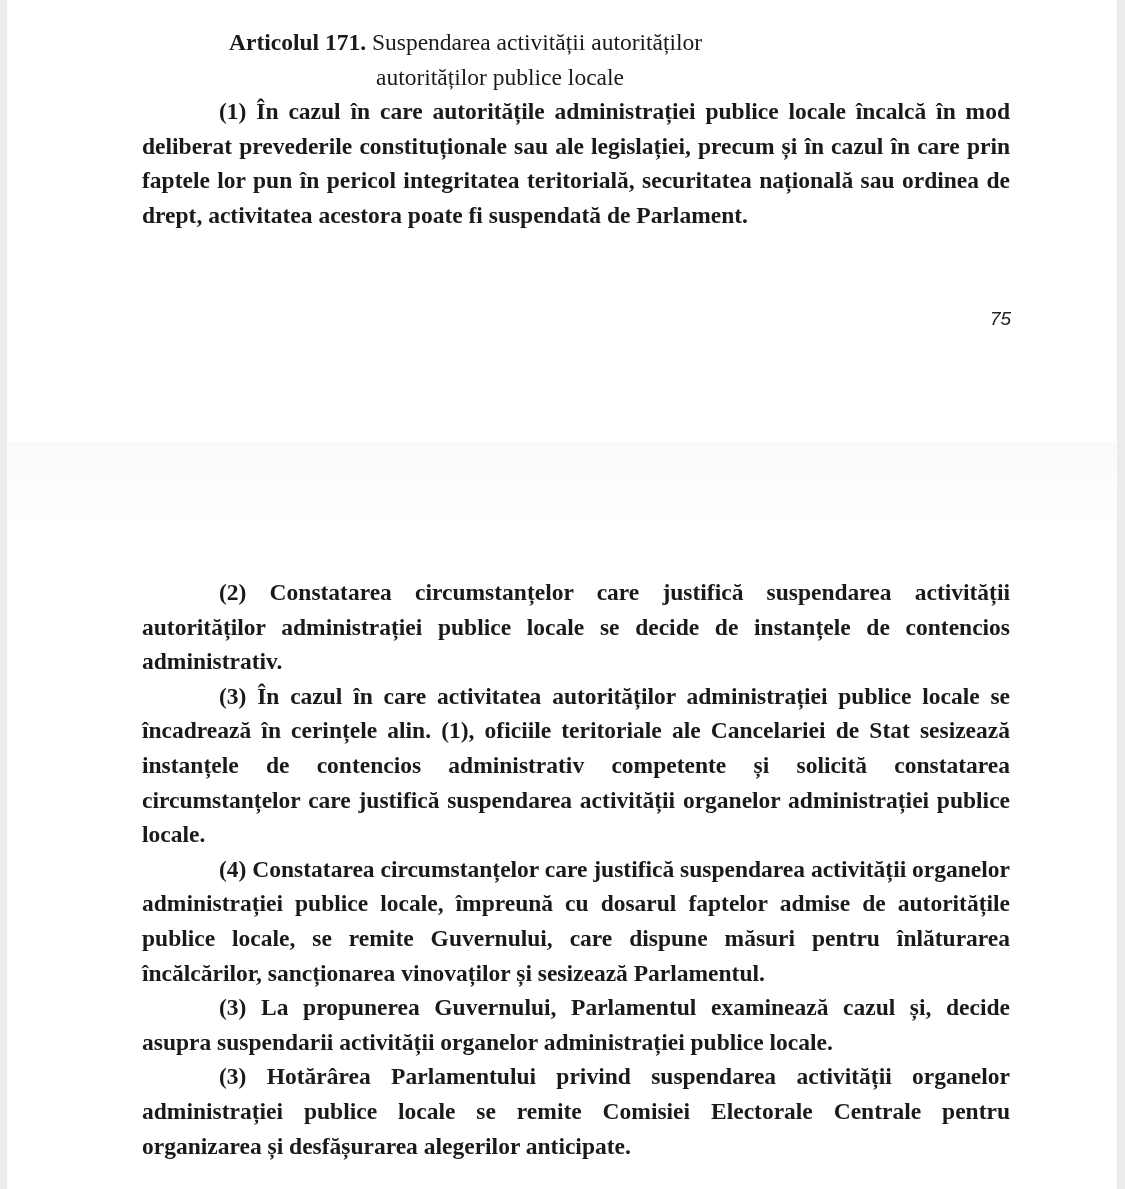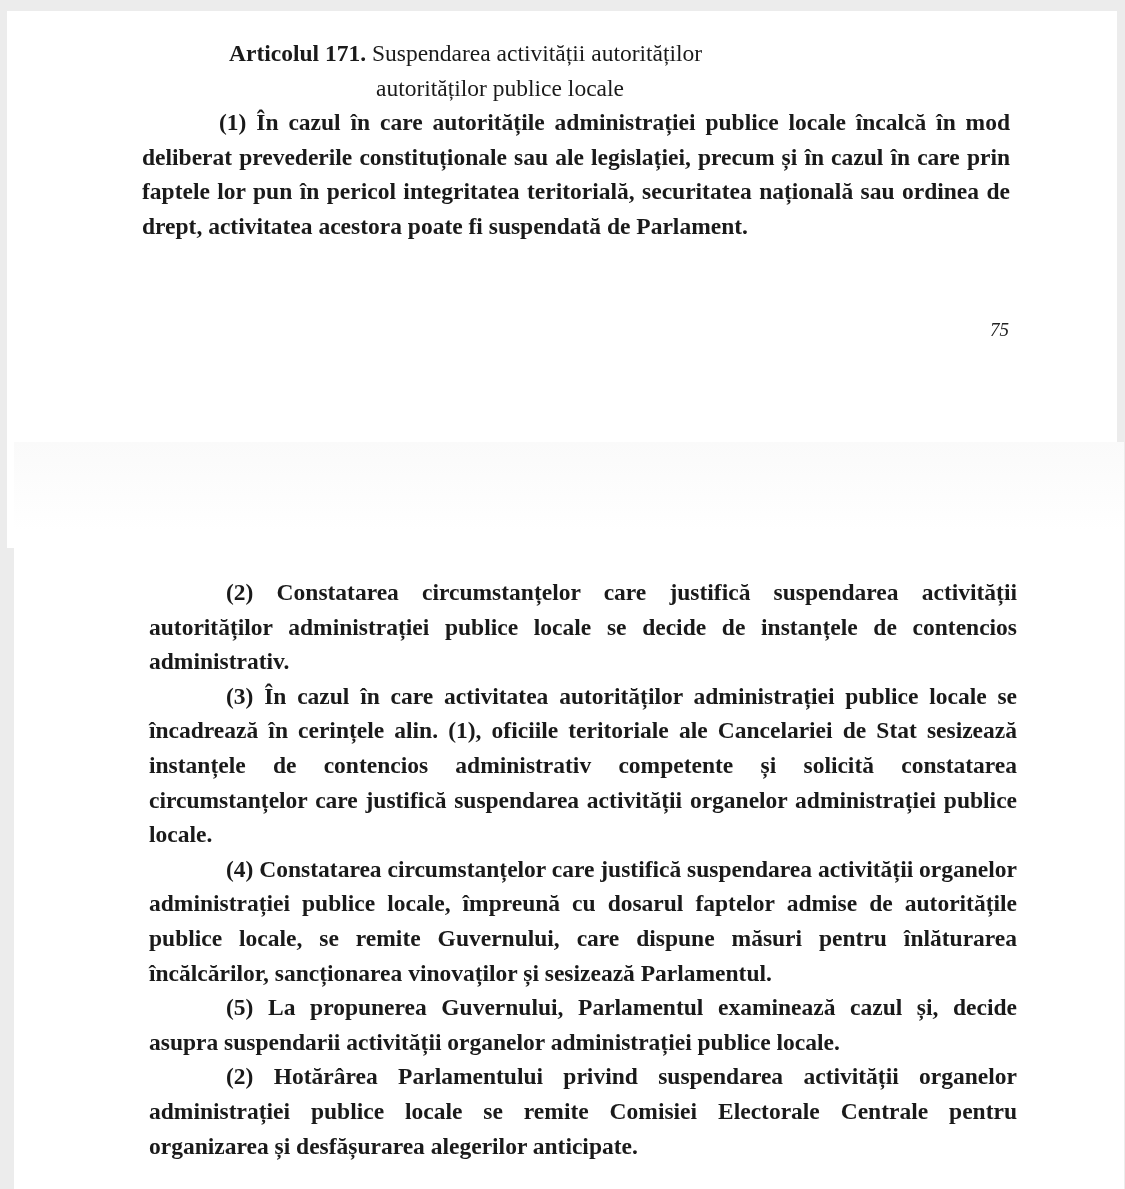--- a/index.html
+++ b/index.html
@@ -15,28 +15,27 @@
       font-family: "Liberation Serif", "DejaVu Serif", serif;
       color: #1a1a1a;
     }
     .page {
       position: absolute;
       left: 7px;
       width: 1110px;
       background: #ffffff;
     }
     #page-top {
-      top: 11px;
+      top: 0;
       height: 537px;
     }
     #page-bottom {
       top: 442px;
       height: 747px;
       background: linear-gradient(#fafafa 0px, #ffffff 90px);
-      margin-left: 7px;
     }
     .text-block {
       position: absolute;
       left: 135px;
       width: 868px;
       font-size: 23.5px;
       line-height: 34.6px;
     }
     .para {
       text-align: justify;
@@ -63,21 +62,21 @@
     #top-text {
       top: 25px;
     }
     #bottom-text {
       top: 133px;
     }
     .page-number {
       position: absolute;
       top: 308px;
       left: 983px;
-      font-family: Liberation Serif, serif;
+      font-family: Liberation Sans, sans-serif;
       font-style: italic;
       font-size: 19px;
       color: #222;
     }
   </style>
 </head>
 <body>
 
 <div class="page" id="page-top">
   <div class="text-block" id="top-text">
@@ -88,16 +87,16 @@
     <p class="para">(1) În cazul în care autoritățile administrației publice locale încalcă în mod deliberat prevederile constituționale sau ale legislației, precum și în cazul în care prin faptele lor pun în pericol integritatea teritorială, securitatea națională sau ordinea de drept, activitatea acestora poate fi suspendată de Parlament.</p>
   </div>
   <div class="page-number">75</div>
 </div>
 
 <div class="page" id="page-bottom">
   <div class="text-block" id="bottom-text">
     <p class="para">(2) Constatarea circumstanțelor care justifică suspendarea activității autorităților administrației publice locale se decide de instanțele de contencios administrativ.</p>
     <p class="para">(3) În cazul în care activitatea autorităților administrației publice locale se încadrează în cerințele alin. (1), oficiile teritoriale ale Cancelariei de Stat sesizează instanțele de contencios administrativ competente și solicită constatarea circumstanțelor care justifică suspendarea activității organelor administrației publice locale.</p>
     <p class="para">(4) Constatarea circumstanțelor care justifică suspendarea activității organelor administrației publice locale, împreună cu dosarul faptelor admise de autoritățile publice locale, se remite Guvernului, care dispune măsuri pentru înlăturarea încălcărilor, sancționarea vinovaților și sesizează Parlamentul.</p>
-    <p class="para">(5)  La propunerea Guvernului, Parlamentul examinează cazul și, decide asupra suspendarii activității organelor administrației publice locale.</p>
-    <p class="para">(2) Hotărârea Parlamentului privind suspendarea activității organelor administrației publice locale se remite Comisiei Electorale Centrale pentru organizarea și desfășurarea alegerilor anticipate.</p>
+    <p class="para">(3)  La propunerea Guvernului, Parlamentul examinează cazul și, decide asupra suspendarii activității organelor administrației publice locale.</p>
+    <p class="para">(3) Hotărârea Parlamentului privind suspendarea activității organelor administrației publice locale se remite Comisiei Electorale Centrale pentru organizarea și desfășurarea alegerilor anticipate.</p>
   </div>
 </div>
 
 </body></html>

